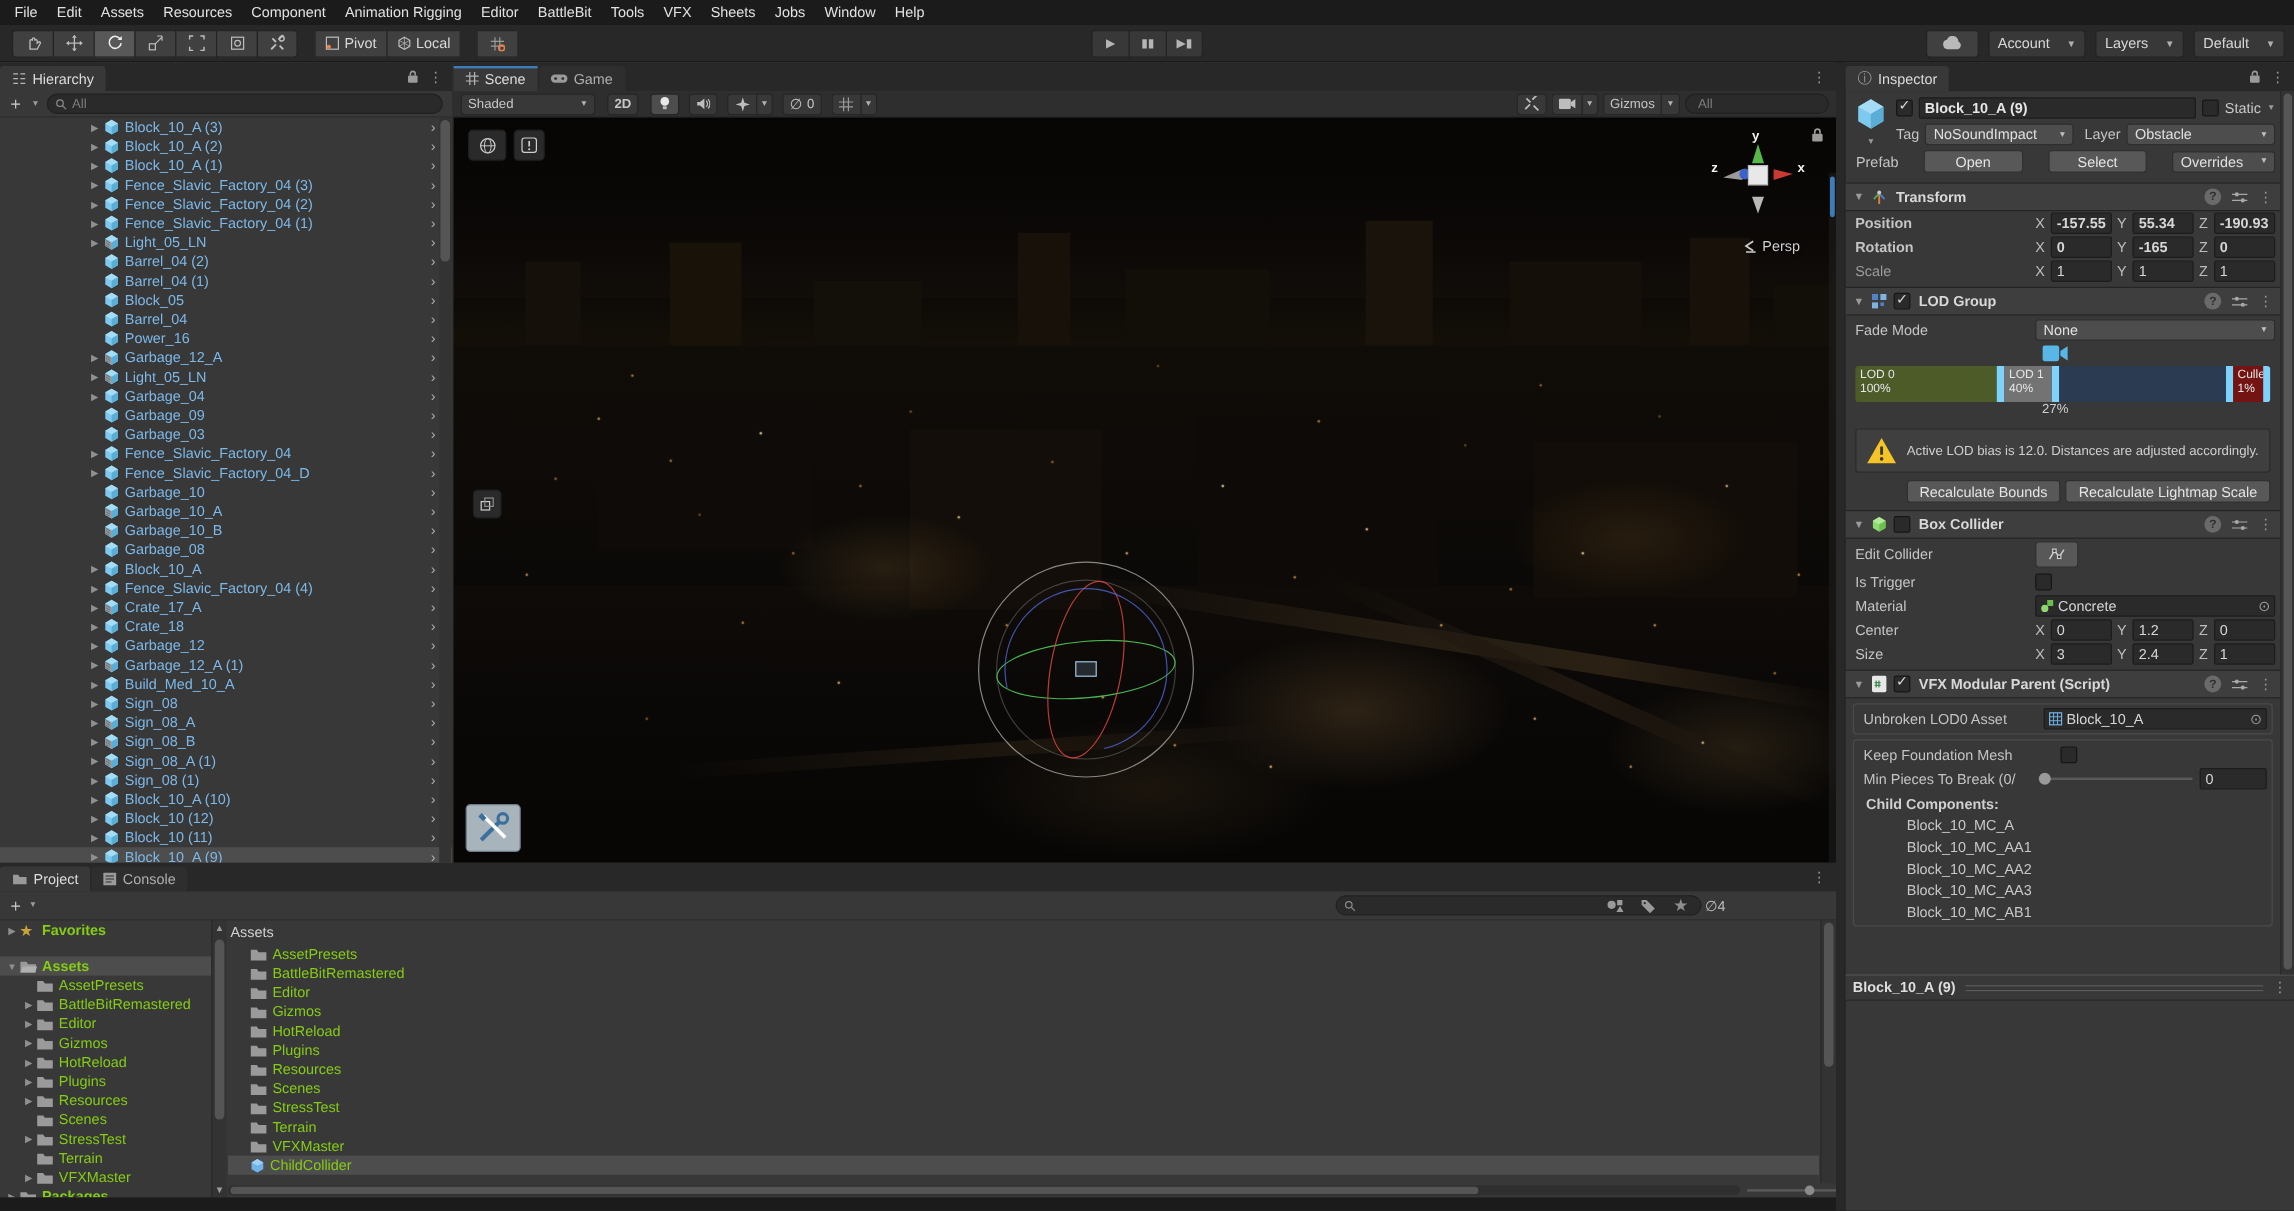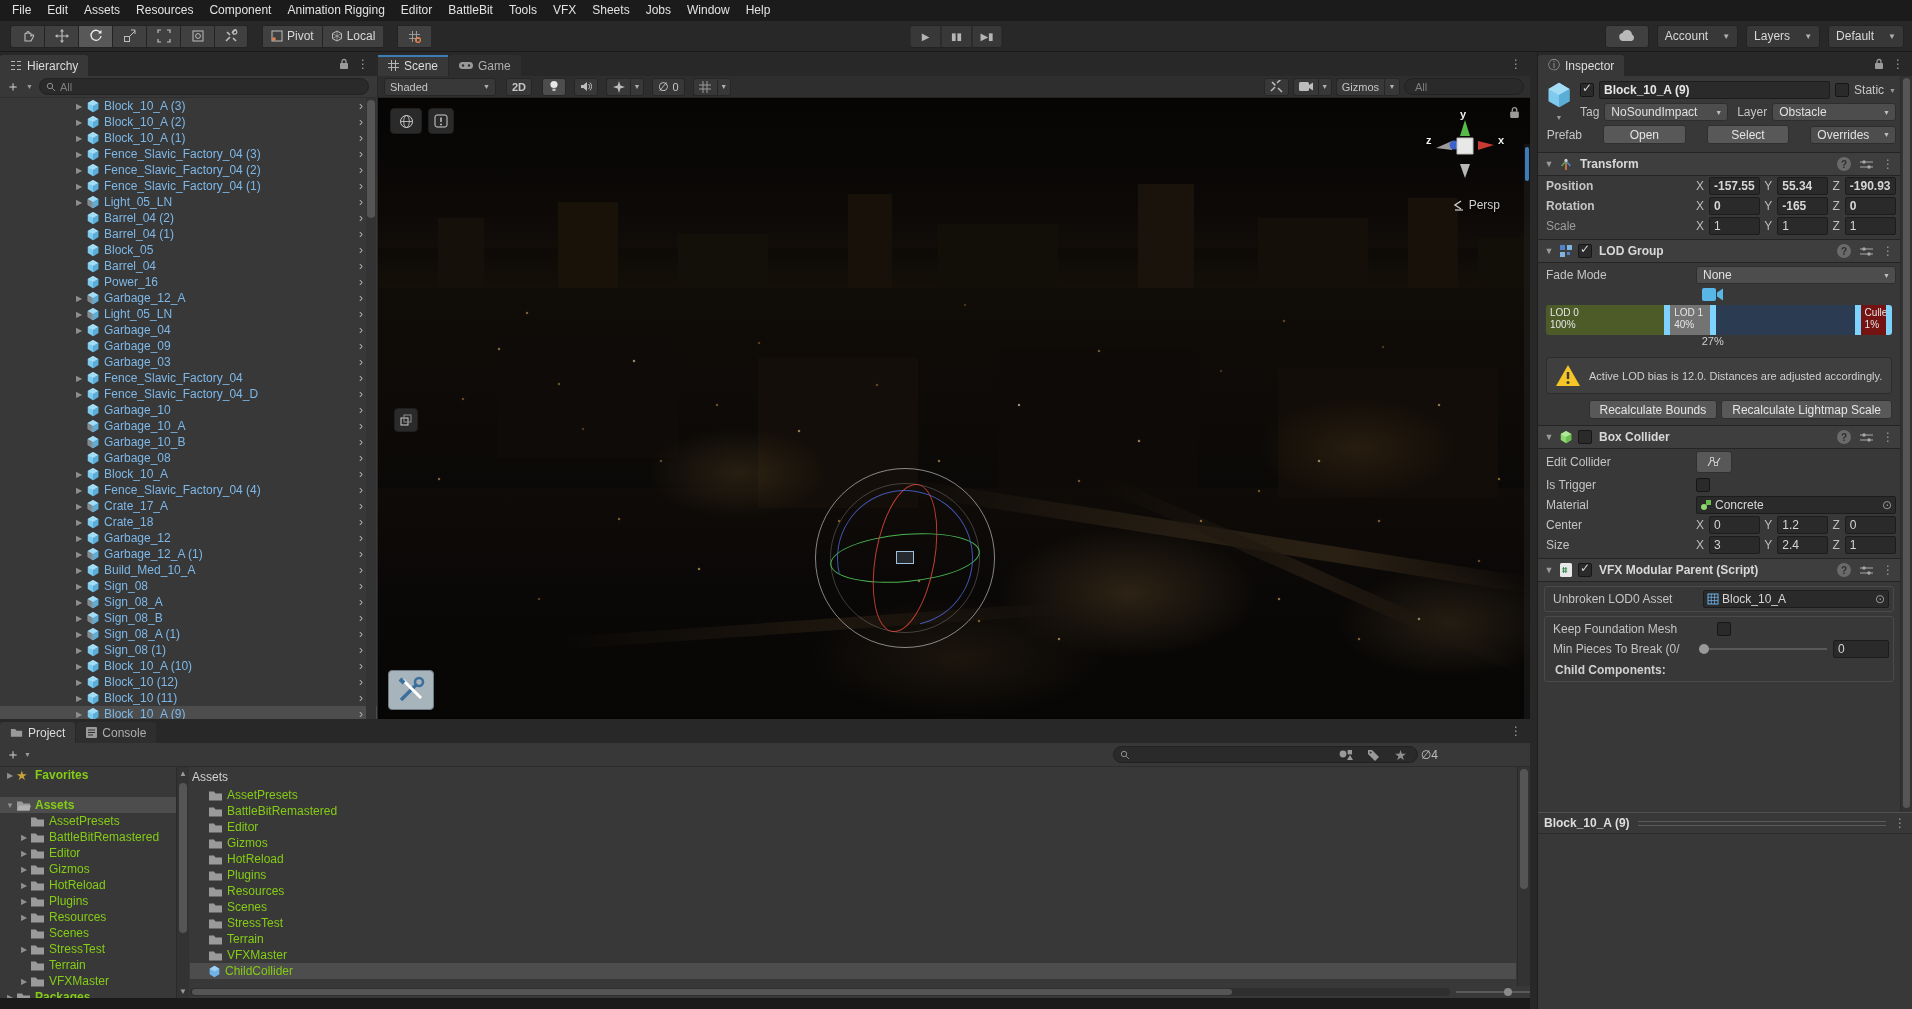--- a/index.html
+++ b/index.html
@@ -1392,20 +1392,27 @@
         <div class="irow">
             <span class="ilabel" style="width:142px;white-space:nowrap;overflow:hidden">Min Pieces To Break (0/</span>
           <div style="flex:1;display:flex;align-items:center;gap:6px">
             <div style="flex:1;height:2px;background:#5a5a5a;position:relative">
                 <div style="position:absolute;left:0;top:-4px;width:10px;height:10px;border-radius:50%;background:#999"></div>
               </div>
             <div class="nfield" style="flex:none;width:56px">0</div>
           </div>
         </div>
         <div style="padding:4px 4px 2px 10px;font-weight:bold;color:#d0d0d0">Child Components:</div>
+        <div id="vfx-children">
+            <div class="child-item">Block_10_MC_A</div>
+            <div class="child-item">Block_10_MC_AA1</div>
+            <div class="child-item">Block_10_MC_AA2</div>
+            <div class="child-item">Block_10_MC_AA3</div>
+            <div class="child-item">Block_10_MC_AB1</div>
+          </div>
       </div>
     </div>
 
     <div id="mini-head">
       <span class="ttl">Block_10_A (9)</span>
       <div class="grip"></div>
       <span class="vmenu">⋮</span>
     </div>
     <div id="insp-scroll">
         <div class="th"></div>

